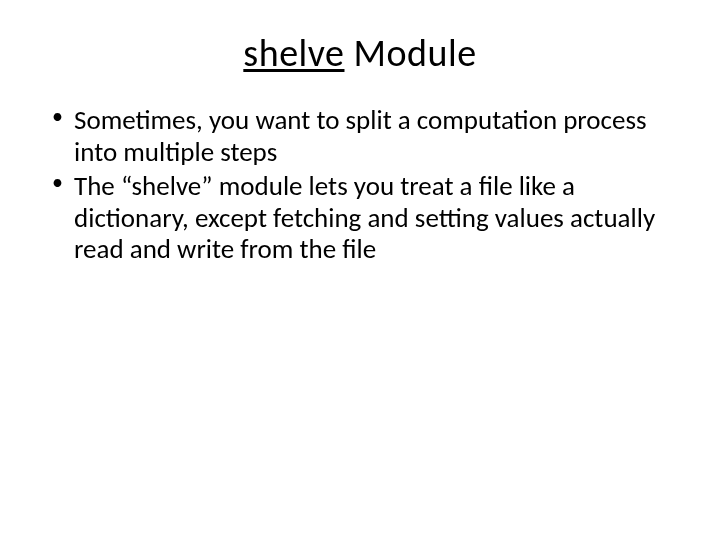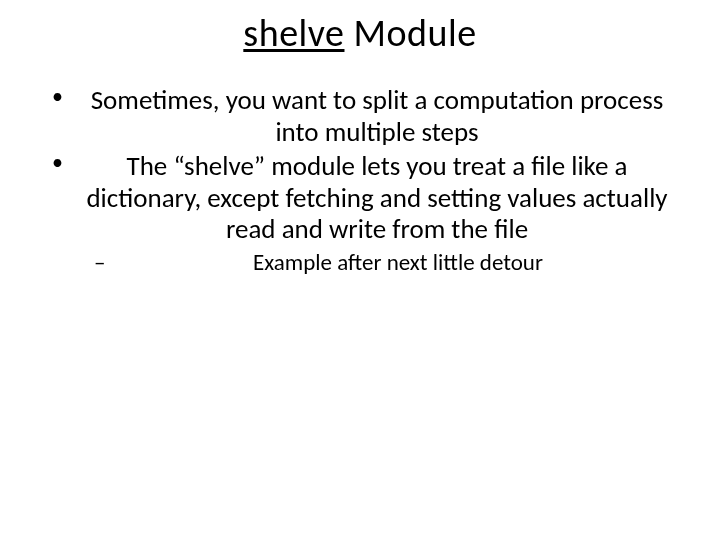--- a/index.html
+++ b/index.html
@@ -8,38 +8,37 @@
     width: 720px;
     height: 540px;
     background: #fff;
     font-family: Calibri, "Segoe UI", Arial, sans-serif;
     color: #000;
   }
   .slide {
     box-sizing: border-box;
     width: 720px;
     height: 540px;
-    padding: 10px 40px 20px 40px;
+    padding: 30px 40px 20px 40px;
   }
   .title {
     text-align: center;
     font-size: 38px;
     font-weight: 400;
     margin: 0 0 28px 0;
     letter-spacing: 0.5px;
   }
   .title .under {
     text-decoration: underline;
     text-underline-offset: 3px;
   }
   ul.level1 {
     list-style: none;
     margin: 0;
     padding: 0 0 0 10px;
-    text-align: center;
   }
   ul.level1 > li {
     position: relative;
     padding-left: 24px;
     font-size: 27px;
     line-height: 1.18;
     margin-bottom: 2px;
   }
   ul.level1 > li::before {
     content: "•";
@@ -76,17 +75,16 @@
     <span class="under">shelve</span><span> Module</span>
   </h1>
 
   <ul class="level1">
     <li>
       <span>Sometimes, you want to split a computation process into multiple steps</span>
     </li>
     <li>
       <span>The “shelve” module lets you treat a file like a dictionary, except fetching and setting values actually read and write from the file</span>
       <ul class="level2">
-        <li><span>Example after next little detour</span></li>
       </ul>
     </li>
   </ul>
 </div>
 
 </body></html>

